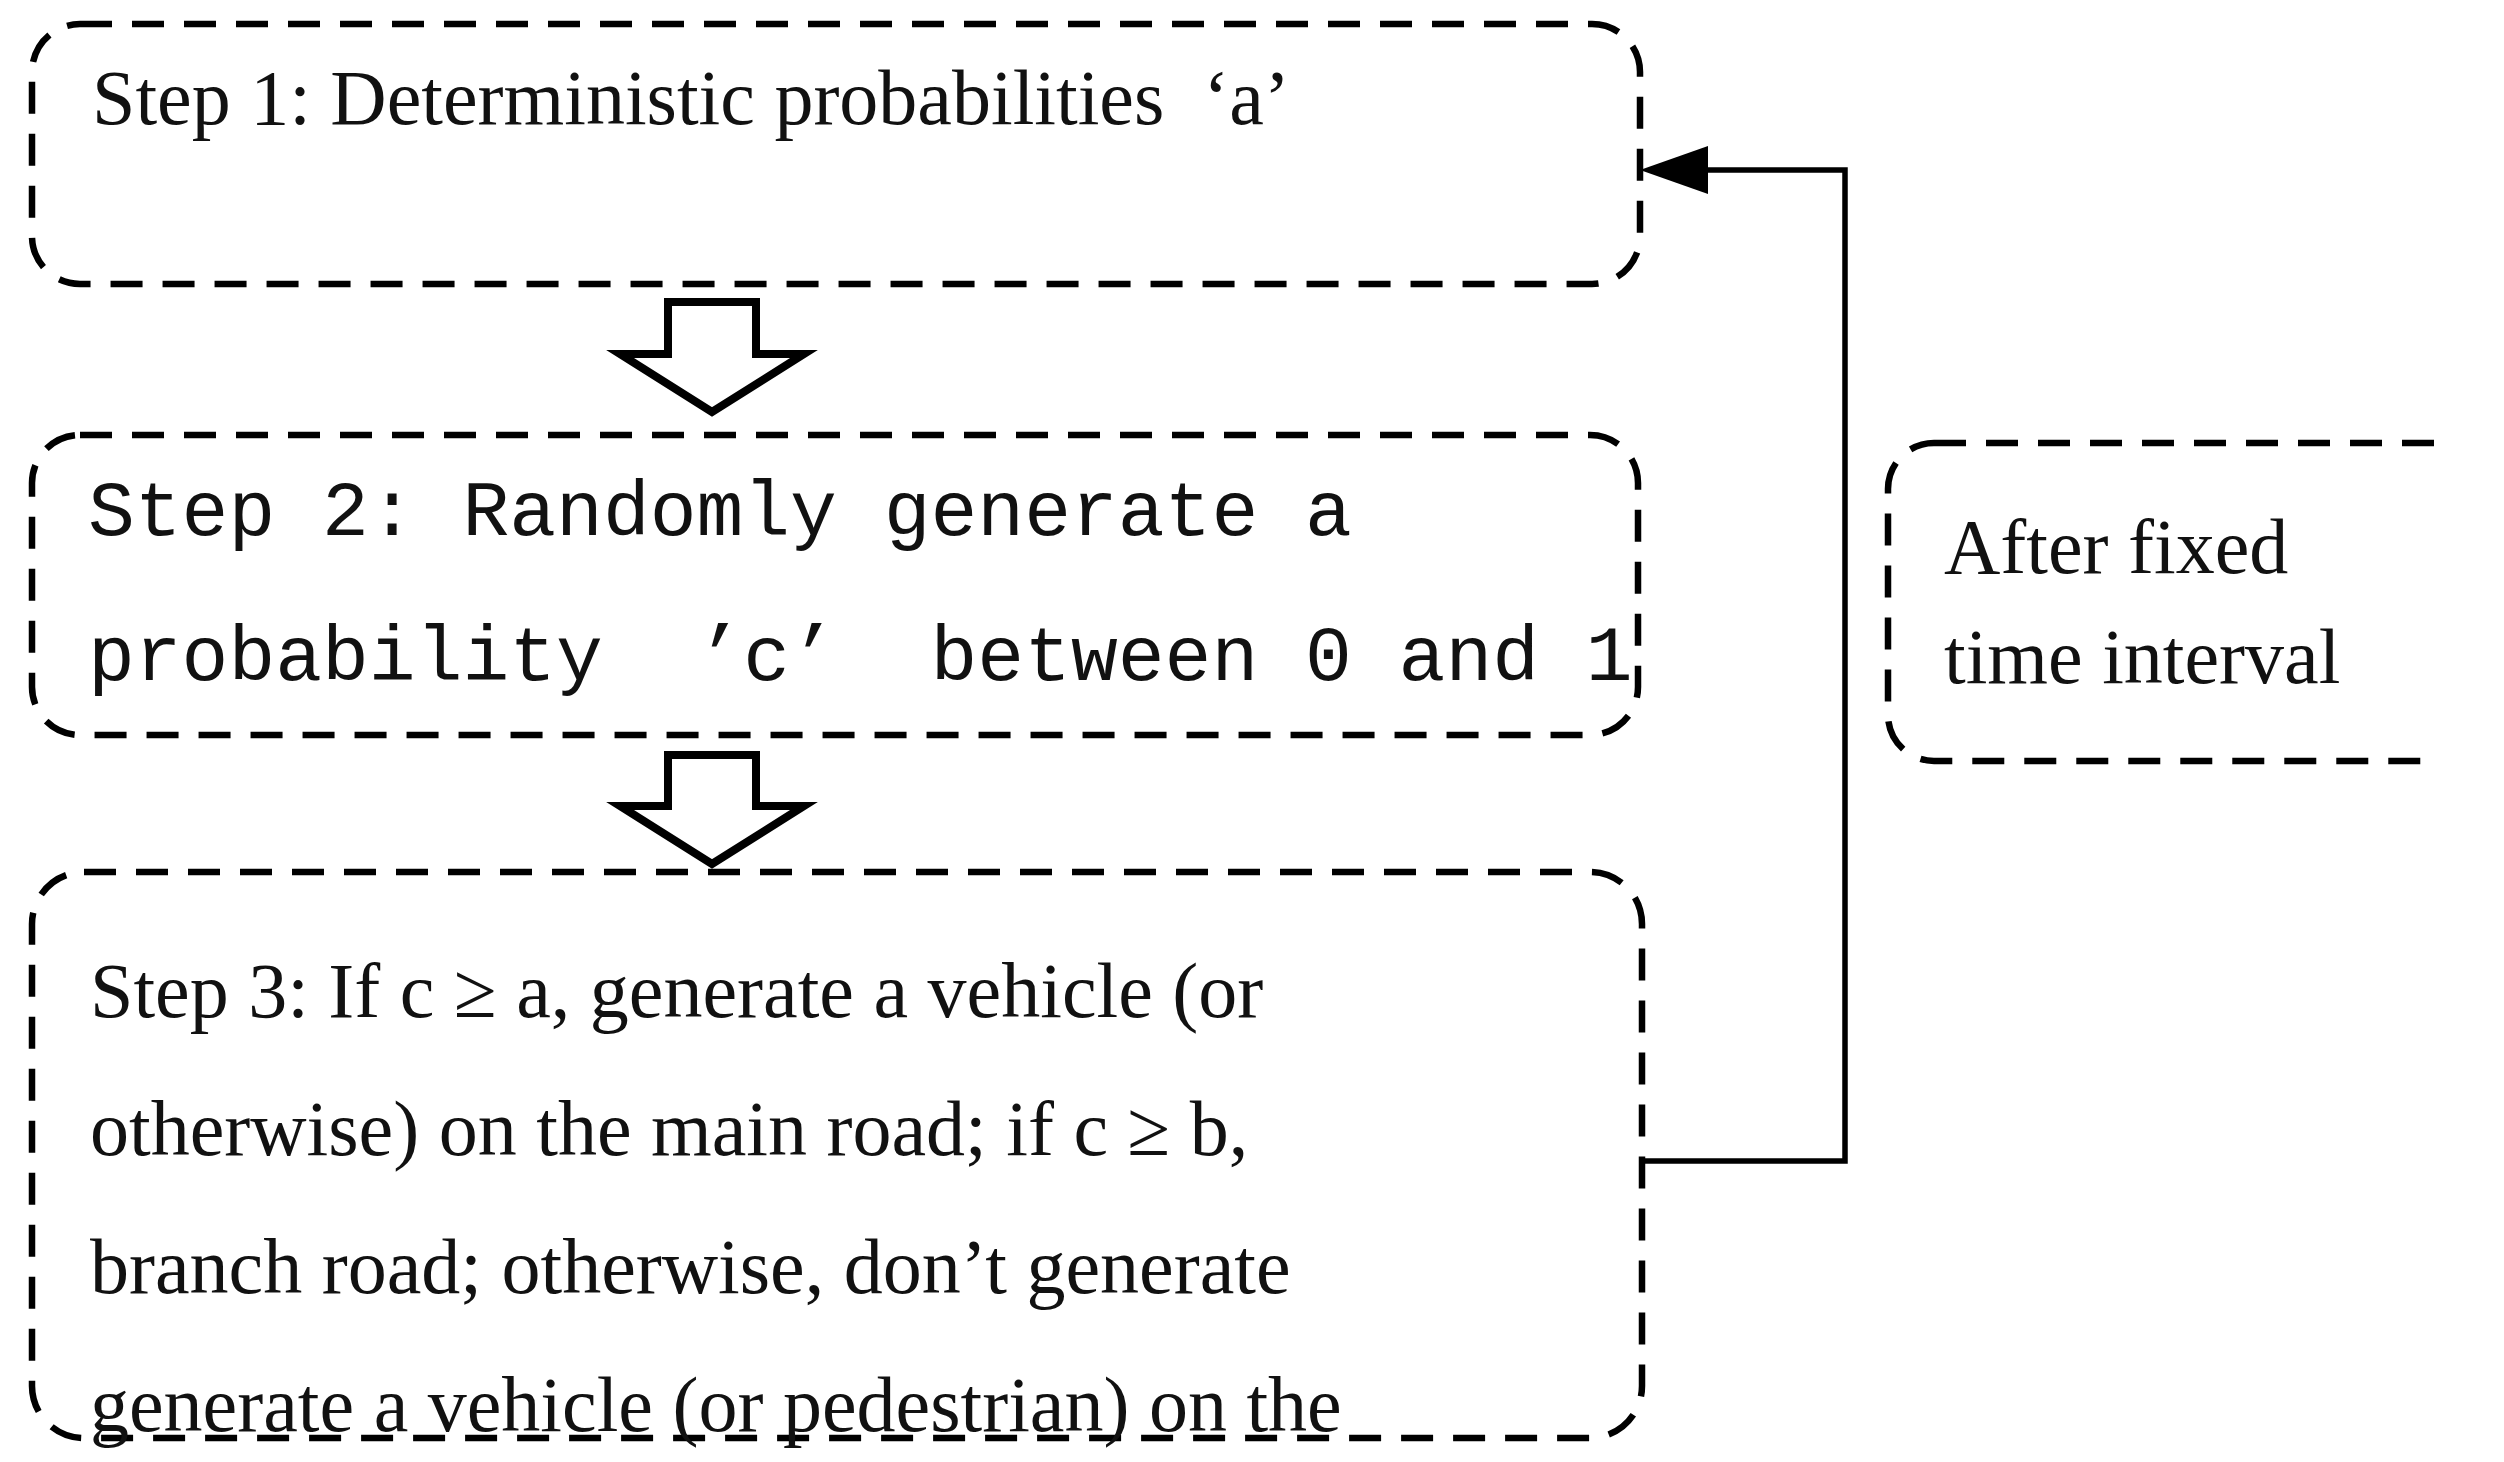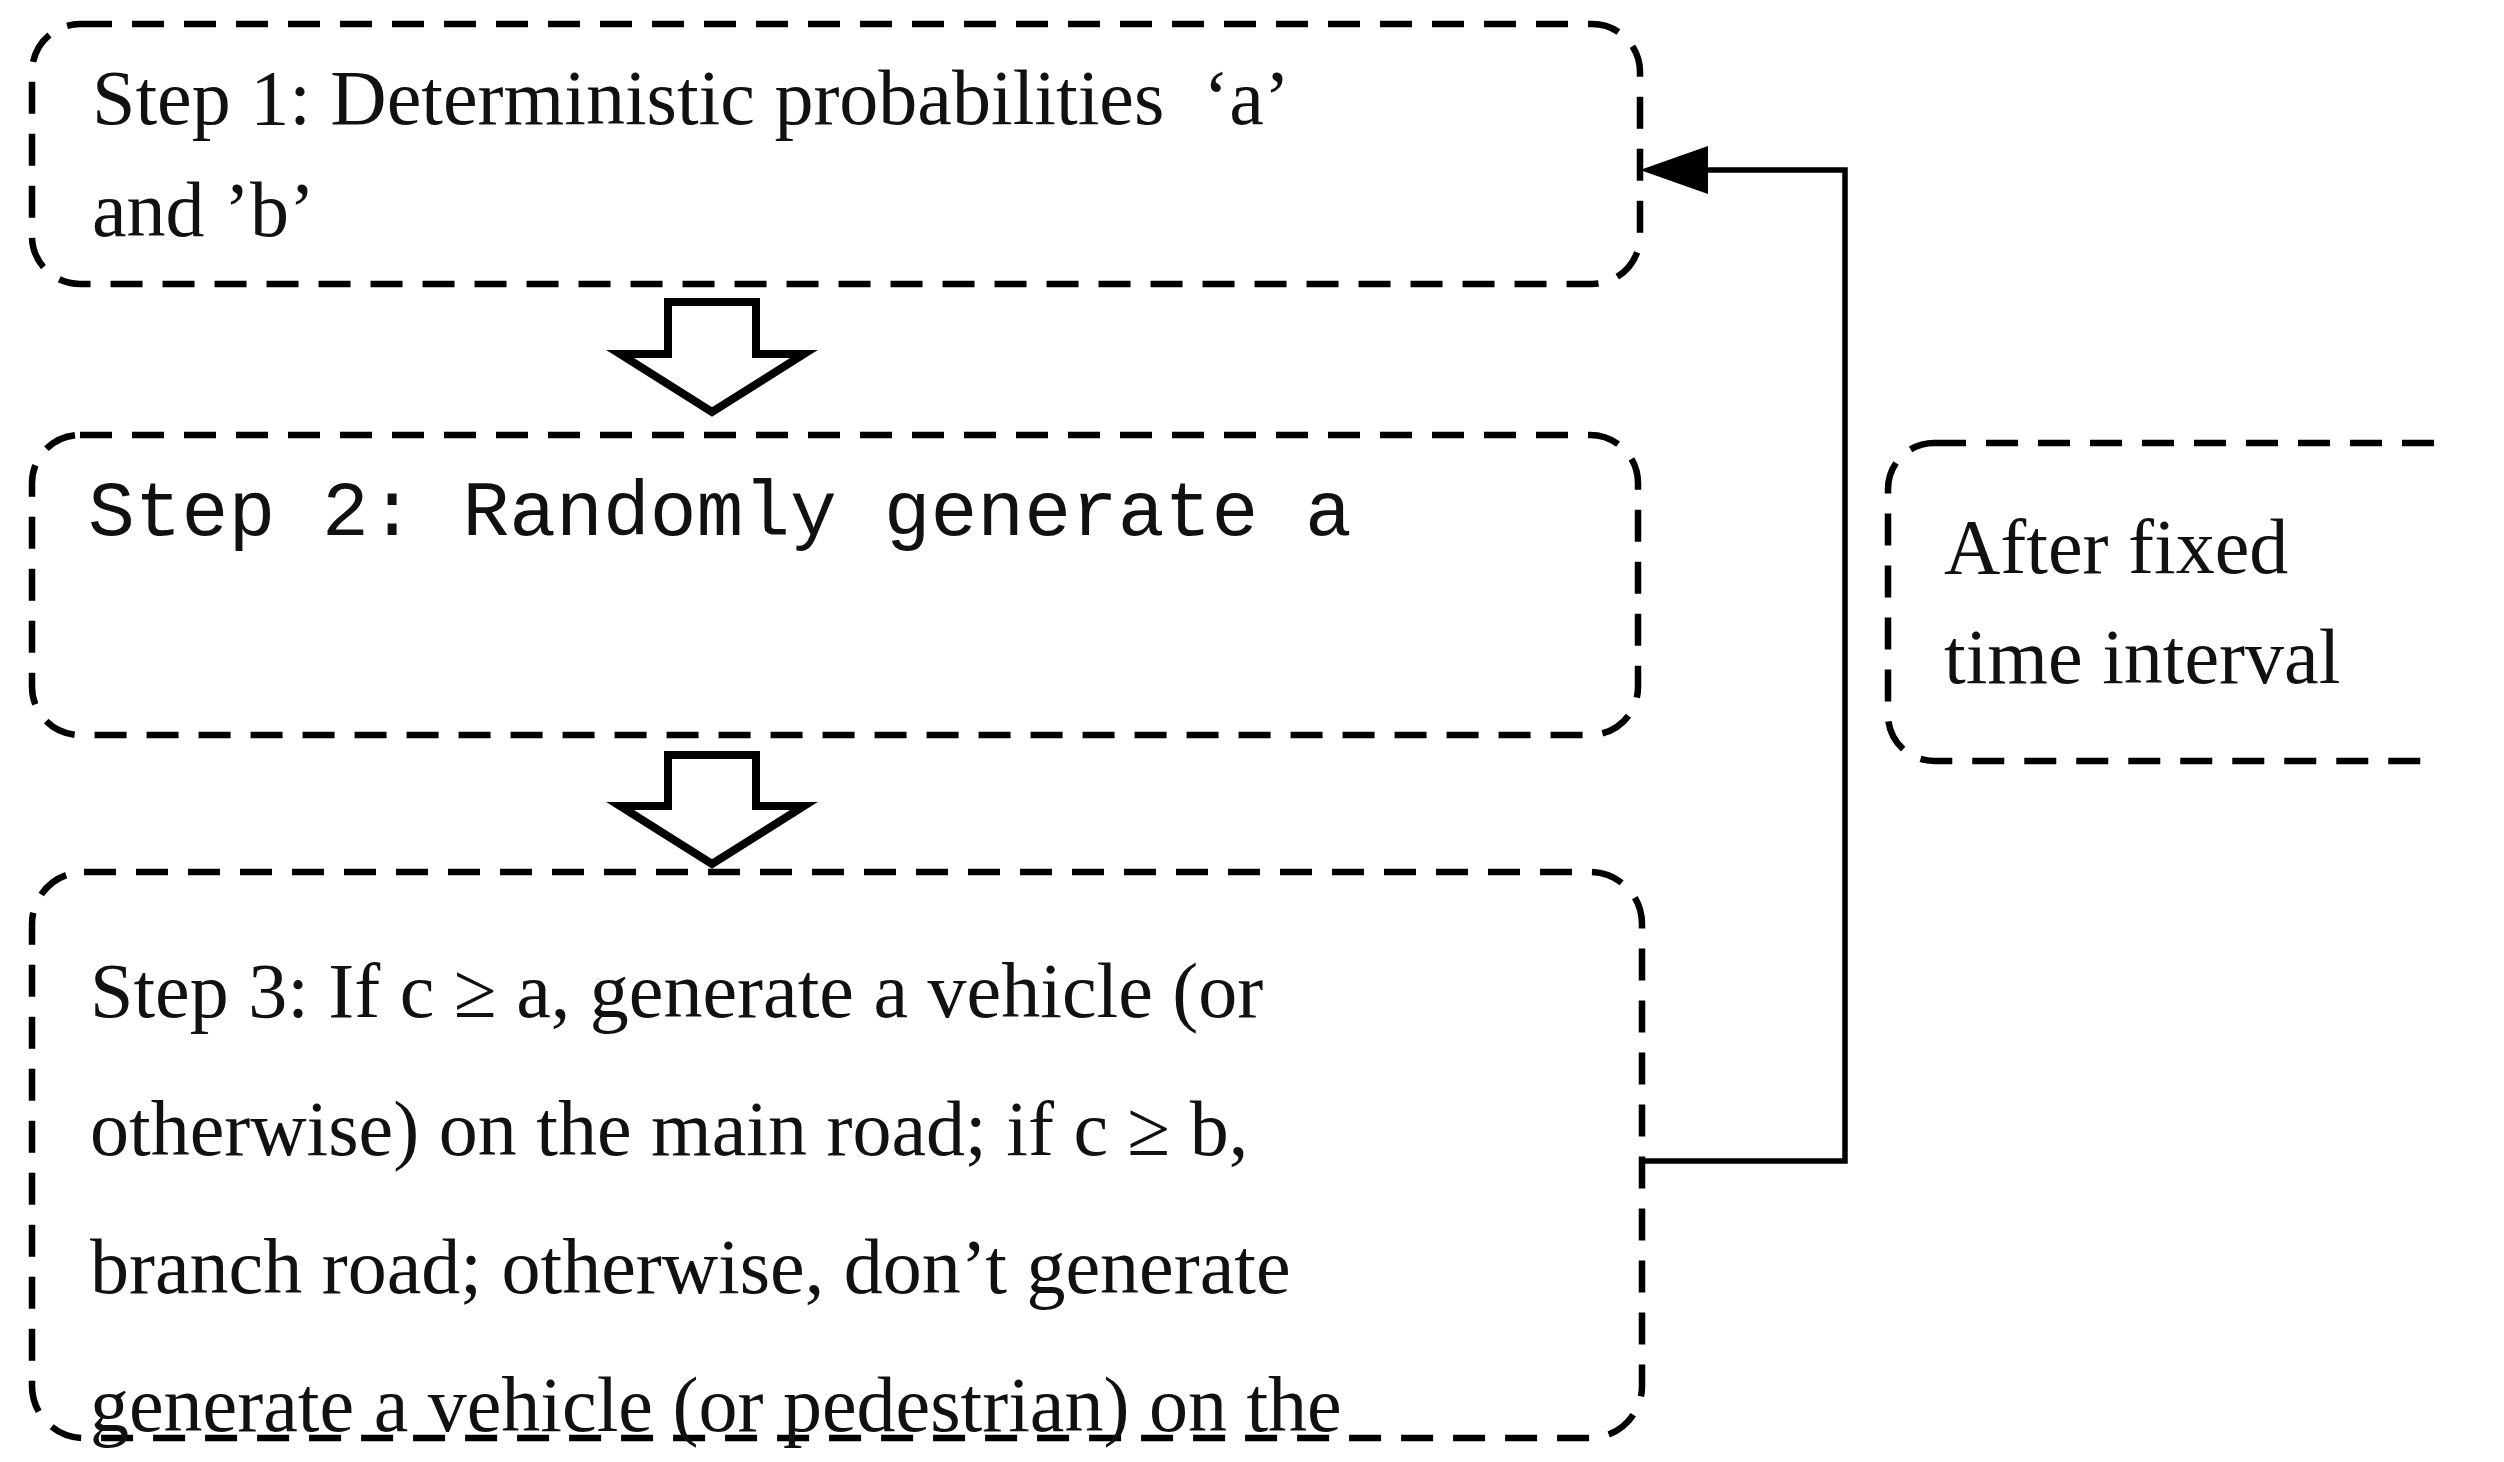--- a/index.html
+++ b/index.html
@@ -56,25 +56,25 @@
     <path d="M 668,755 L 756,755 L 756,806 L 804,806 L 712,864 L 620,806 L 668,806 Z" fill="#ffffff" stroke="#000000" stroke-width="8" stroke-linejoin="miter"></path>
 
     <g>
       <path d="M 1645,1161 L 1845,1161 L 1845,170 L 1676,170" fill="none" stroke="#000000" stroke-width="5.5"></path>
       <polygon points="1640,170 1708,146 1708,194" fill="#000000"></polygon>
     </g>
   </svg>
 
   <div class="box-text t-step1">
     <div class="line">Step 1: Deterministic probabilities  ‘a’</div>
-    <div class="line">and ’b’</div>
   </div>
 
   <div class="box-text t-step2">
     <div class="line">Step 2: Randomly generate a</div>
+    <div class="line">probability  ’c’  between 0 and 1</div>
   </div>
 
   <div class="box-text t-step3">
     <div class="line">Step 3: If c ≥ a, generate a vehicle (or</div>
     <div class="line">otherwise) on the main road; if c ≥ b,</div>
     <div class="line">branch road; otherwise, don’t generate</div>
     <div class="line">generate a vehicle (or pedestrian) on the</div>
   </div>
 
   <div class="box-text t-loop">

